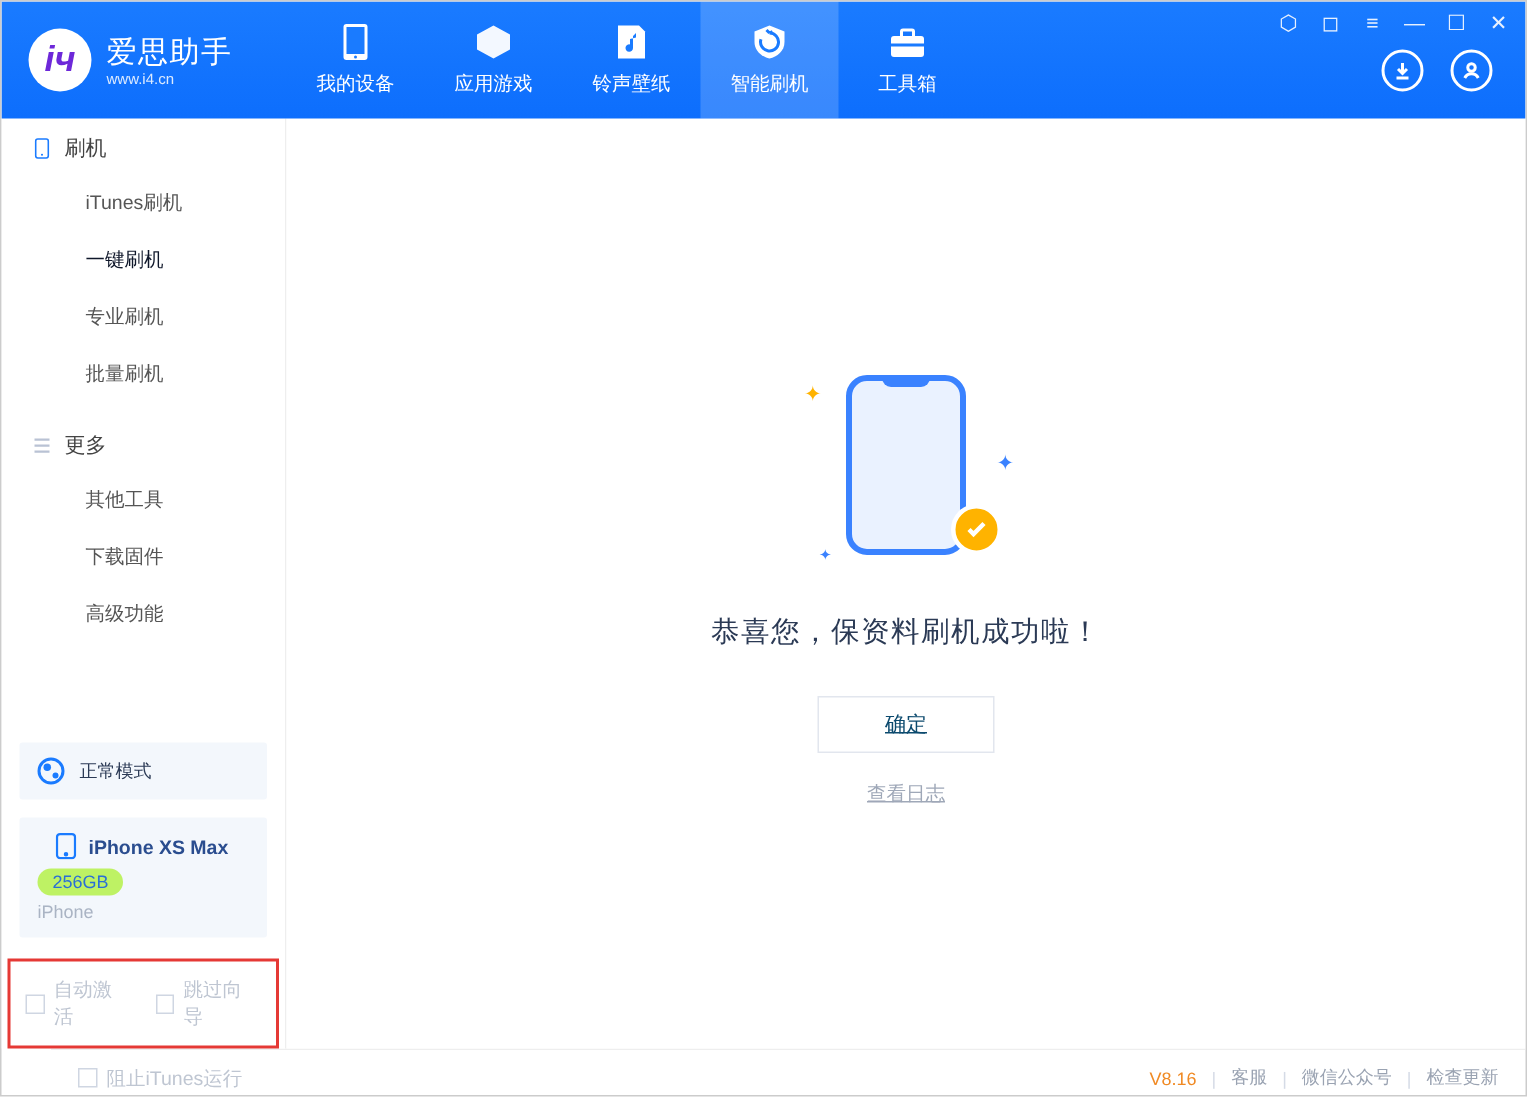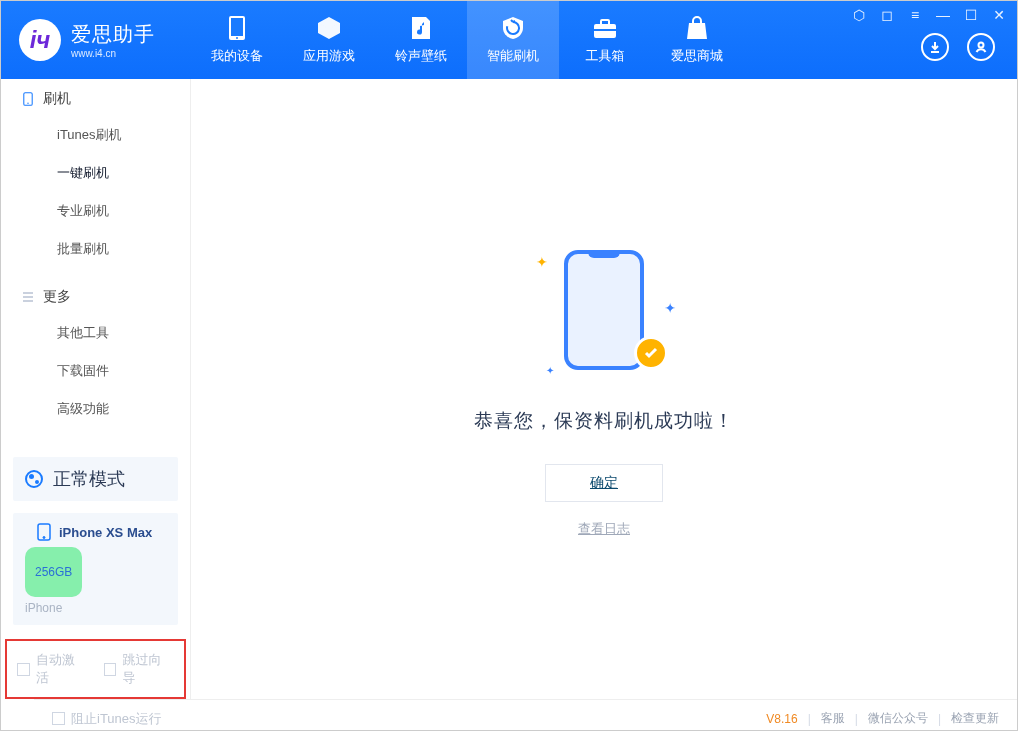--- a/index.html
+++ b/index.html
@@ -27,30 +27,30 @@
 
 .body { display: flex; height: calc(731px - 78px - 31px - 2px); }
 .sidebar { width: 190px; background: #fff; border-right: 1px solid #eee; display: flex; flex-direction: column; }
 .side-list { flex: 1; padding-top: 3px; }
 .side-group-header { display: flex; align-items: center; gap: 8px; padding: 8px 20px; color: #444; font-size: 14px; }
 .side-group-header svg { width: 14px; height: 14px; }
 .side-item { padding: 10px 20px 10px 56px; font-size: 13px; color: #555; cursor: pointer; }
 .side-item.active { color: #0f172a; }
 
 .mode-box, .device-box { margin: 6px 12px; background: #f3f7fc; border-radius: 2px; padding: 10px 12px; }
-.mode-box { display: flex; align-items: center; gap: 10px; color: #2b3a55; font-size: 18px; }
+.mode-box { display: flex; align-items: center; gap: 10px; color: #2b3a55; font-size: 12px; }
 .mode-icon { width: 18px; height: 18px; border: 2px solid #1a7bff; border-radius: 50%; display: flex; align-items: center; justify-content: center; position: relative; }
 .mode-icon::before, .mode-icon::after { content: ''; position: absolute; background: #1a7bff; border-radius: 50%; }
 .mode-icon::before { width: 5px; height: 5px; top: 2px; left: 2px; }
 .mode-icon::after { width: 4px; height: 4px; bottom: 2px; right: 2px; }
 
 .device-box { color: #2b3a55; font-size: 13px; }
 .device-header { display: flex; align-items: center; gap: 8px; font-weight: bold; color: #2a4d8f; padding-left: 12px; }
 .device-header svg { stroke: #1a7bff; }
-.capacity-pill { display: inline-block; margin-top: 6px; padding: 18px 10px; border-radius: 10px; background: #86efac; color: #2a6fd6; font-size: 12px; }
+.capacity-pill { display: inline-block; margin-top: 6px; padding: 2px 10px; border-radius: 10px; background: #bef264; color: #2a6fd6; font-size: 12px; }
 .device-sub { color: #aab4c4; font-size: 12px; margin-top: 4px; }
 
 .red-frame { border: 2px solid #e53935; margin: 8px 4px 0 4px; padding: 10px 10px; display: flex; gap: 16px; }
 .chk { display: flex; align-items: center; gap: 6px; color: #bfc6d2; font-size: 13px; cursor: pointer; }
 .chk-box { width: 13px; height: 13px; border: 1px solid #cfd6e2; background: #fff; }
 
 
 .main { flex: 1; display: flex; flex-direction: column; align-items: center; justify-content: center; background: #fff; }
 .illus { position: relative; width: 140px; height: 140px; margin-bottom: 28px; }
 .phone { position: absolute; left: 30px; top: 10px; width: 80px; height: 120px; border: 4px solid #3a82ff; border-radius: 14px; background: #eaf2ff; }
@@ -125,29 +125,20 @@
     </div>
     <div class="nav-item">
       <span class="nav-icon">
           <svg width="26" height="24" viewBox="0 0 26 24">
             <rect x="2" y="8" width="22" height="14" rx="2" fill="#fff"></rect>
             <rect x="9" y="4" width="8" height="5" rx="1" fill="none" stroke="#fff" stroke-width="2"></rect>
             <rect x="2" y="13" width="22" height="2" fill="#1a7bff"></rect>
           </svg>
         </span>
       <span>工具箱</span>
-    </div>
-    <div class="nav-item">
-      <span class="nav-icon">
-          <svg width="24" height="26" viewBox="0 0 24 26">
-            <path d="M4 8 h16 l2 16 h-20 Z" fill="#fff"></path>
-            <path d="M8 10 V6 a4 4 0 0 1 8 0 v4" stroke="#fff" stroke-width="2" fill="none"></path>
-          </svg>
-        </span>
-      <span>爱思商城</span>
     </div>
   </div>
 
   <div class="win-controls">
     <span>⬡</span>
     <span>◻</span>
     <span>≡</span>
     <span>—</span>
     <span>☐</span>
     <span>✕</span>

